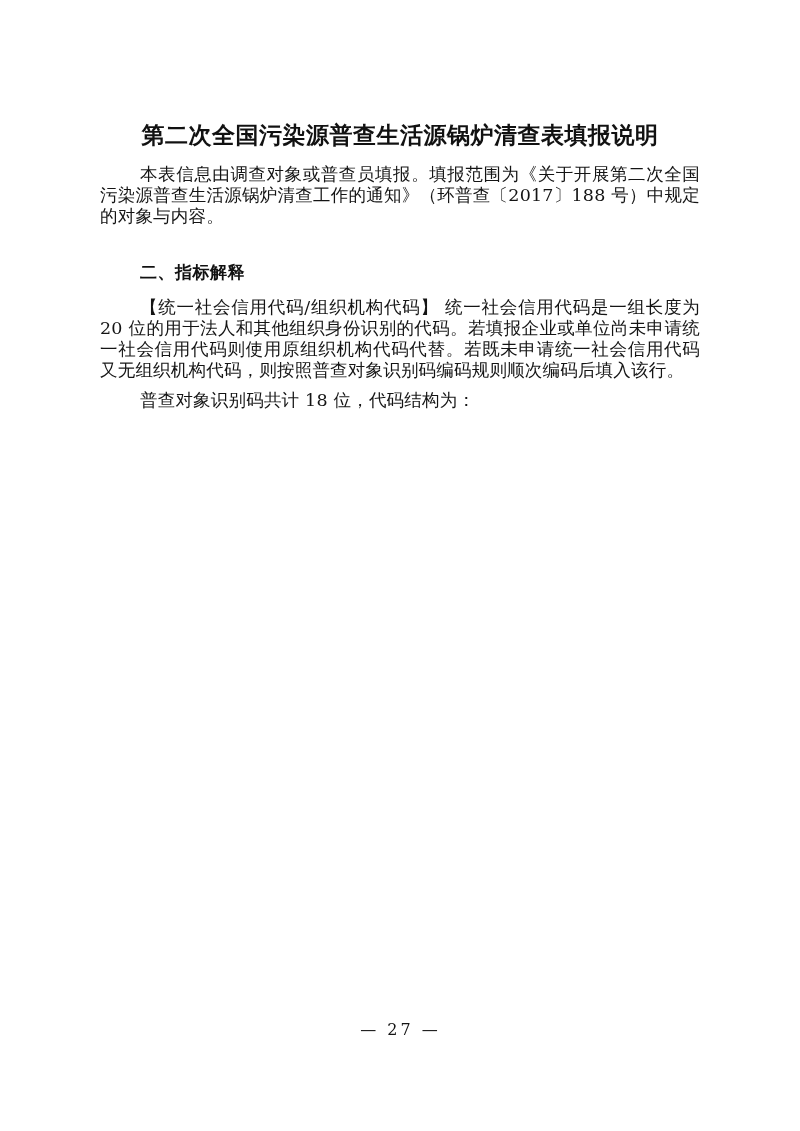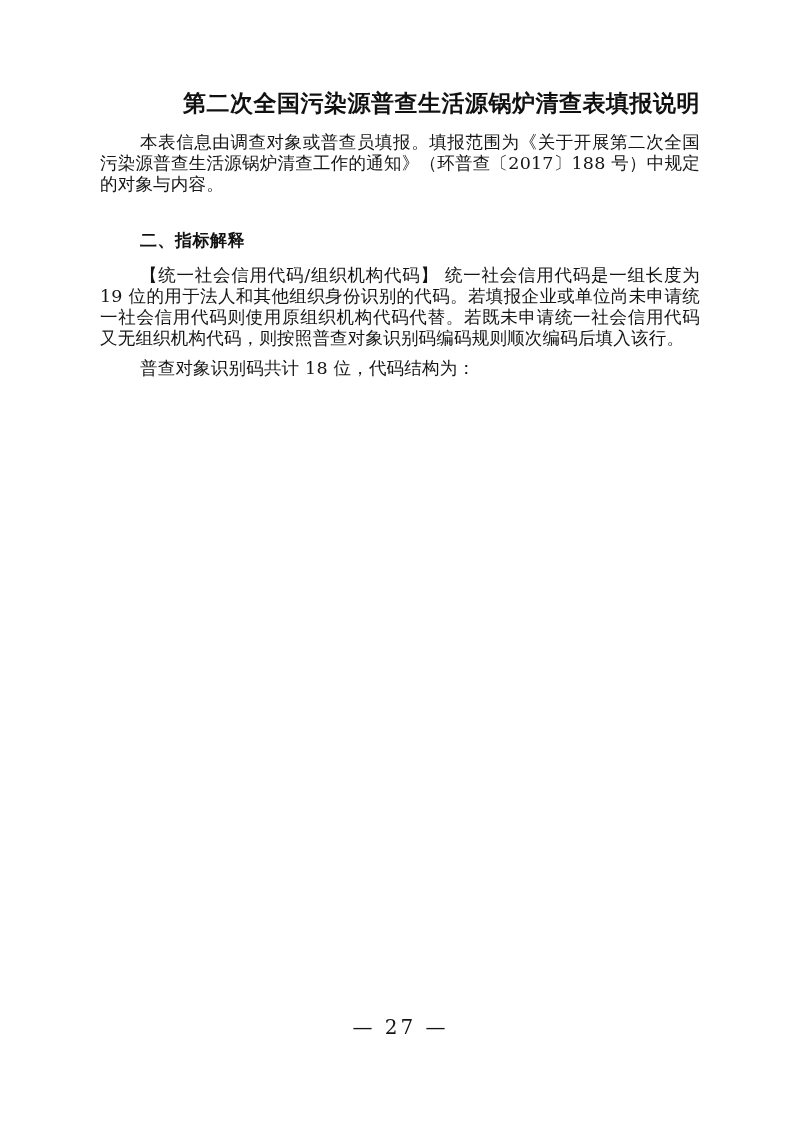--- a/index.html
+++ b/index.html
@@ -16,24 +16,24 @@
   }
   .page {
     position: relative;
     width: 800px;
     height: 1131px;
     box-sizing: border-box;
     padding: 0 100px;
   }
   .doc-title {
     margin: 0;
-    padding-top: 88px;
+    padding-top: 120px;
     font-size: 23px;
     font-weight: bold;
-    text-align: right;
+    text-align: center;
     letter-spacing: 0.5px;
     font-family: "DejaVu Sans", "Liberation Sans", sans-serif;
     color: #111111;
     white-space: nowrap;
   }
   .section-heading {
     margin: 0;
     padding-top: 34px;
     padding-left: 40px;
     font-size: 17px;
@@ -56,33 +56,33 @@
   .para.tight {
     padding-top: 9px;
   }
   .page-number {
     position: absolute;
     left: 15px;
     right: 0;
     bottom: 92px;
     text-align: center;
     padding-right: 14px;
-    font-size: 20px;
+    font-size: 16px;
     letter-spacing: 3px;
     color: #141414;
   }
 </style>
 </head>
 <body>
 
 <div class="page">
 
   <h1 class="doc-title">第二次全国污染源普查生活源锅炉清查表填报说明</h1>
 
   <p class="para">本表信息由调查对象或普查员填报。填报范围为《关于开展第二次全国污染源普查生活源锅炉清查工作的通知》（环普查〔2017〕188 号）中规定的对象与内容。</p>
 
   <h2 class="section-heading">二、指标解释</h2>
-  <p class="para">【统一社会信用代码/组织机构代码】 统一社会信用代码是一组长度为 19 位的用于法人和其他组织身份识别的代码。若填报企业或单位尚未申请统一社会信用代码则使用原组织机构代码代替。若既未申请统一社会信用代码又无组织机构代码，则按照普查对象识别码编码规则顺次编码后填入该行。</p>
+  <p class="para">【统一社会信用代码/组织机构代码】 统一社会信用代码是一组长度为 20 位的用于法人和其他组织身份识别的代码。若填报企业或单位尚未申请统一社会信用代码则使用原组织机构代码代替。若既未申请统一社会信用代码又无组织机构代码，则按照普查对象识别码编码规则顺次编码后填入该行。</p>
   <p class="para tight">普查对象识别码共计 18 位，代码结构为：</p>
 
   <div class="page-number">—  27  —</div>
 
 </div>
 
 </body></html>

